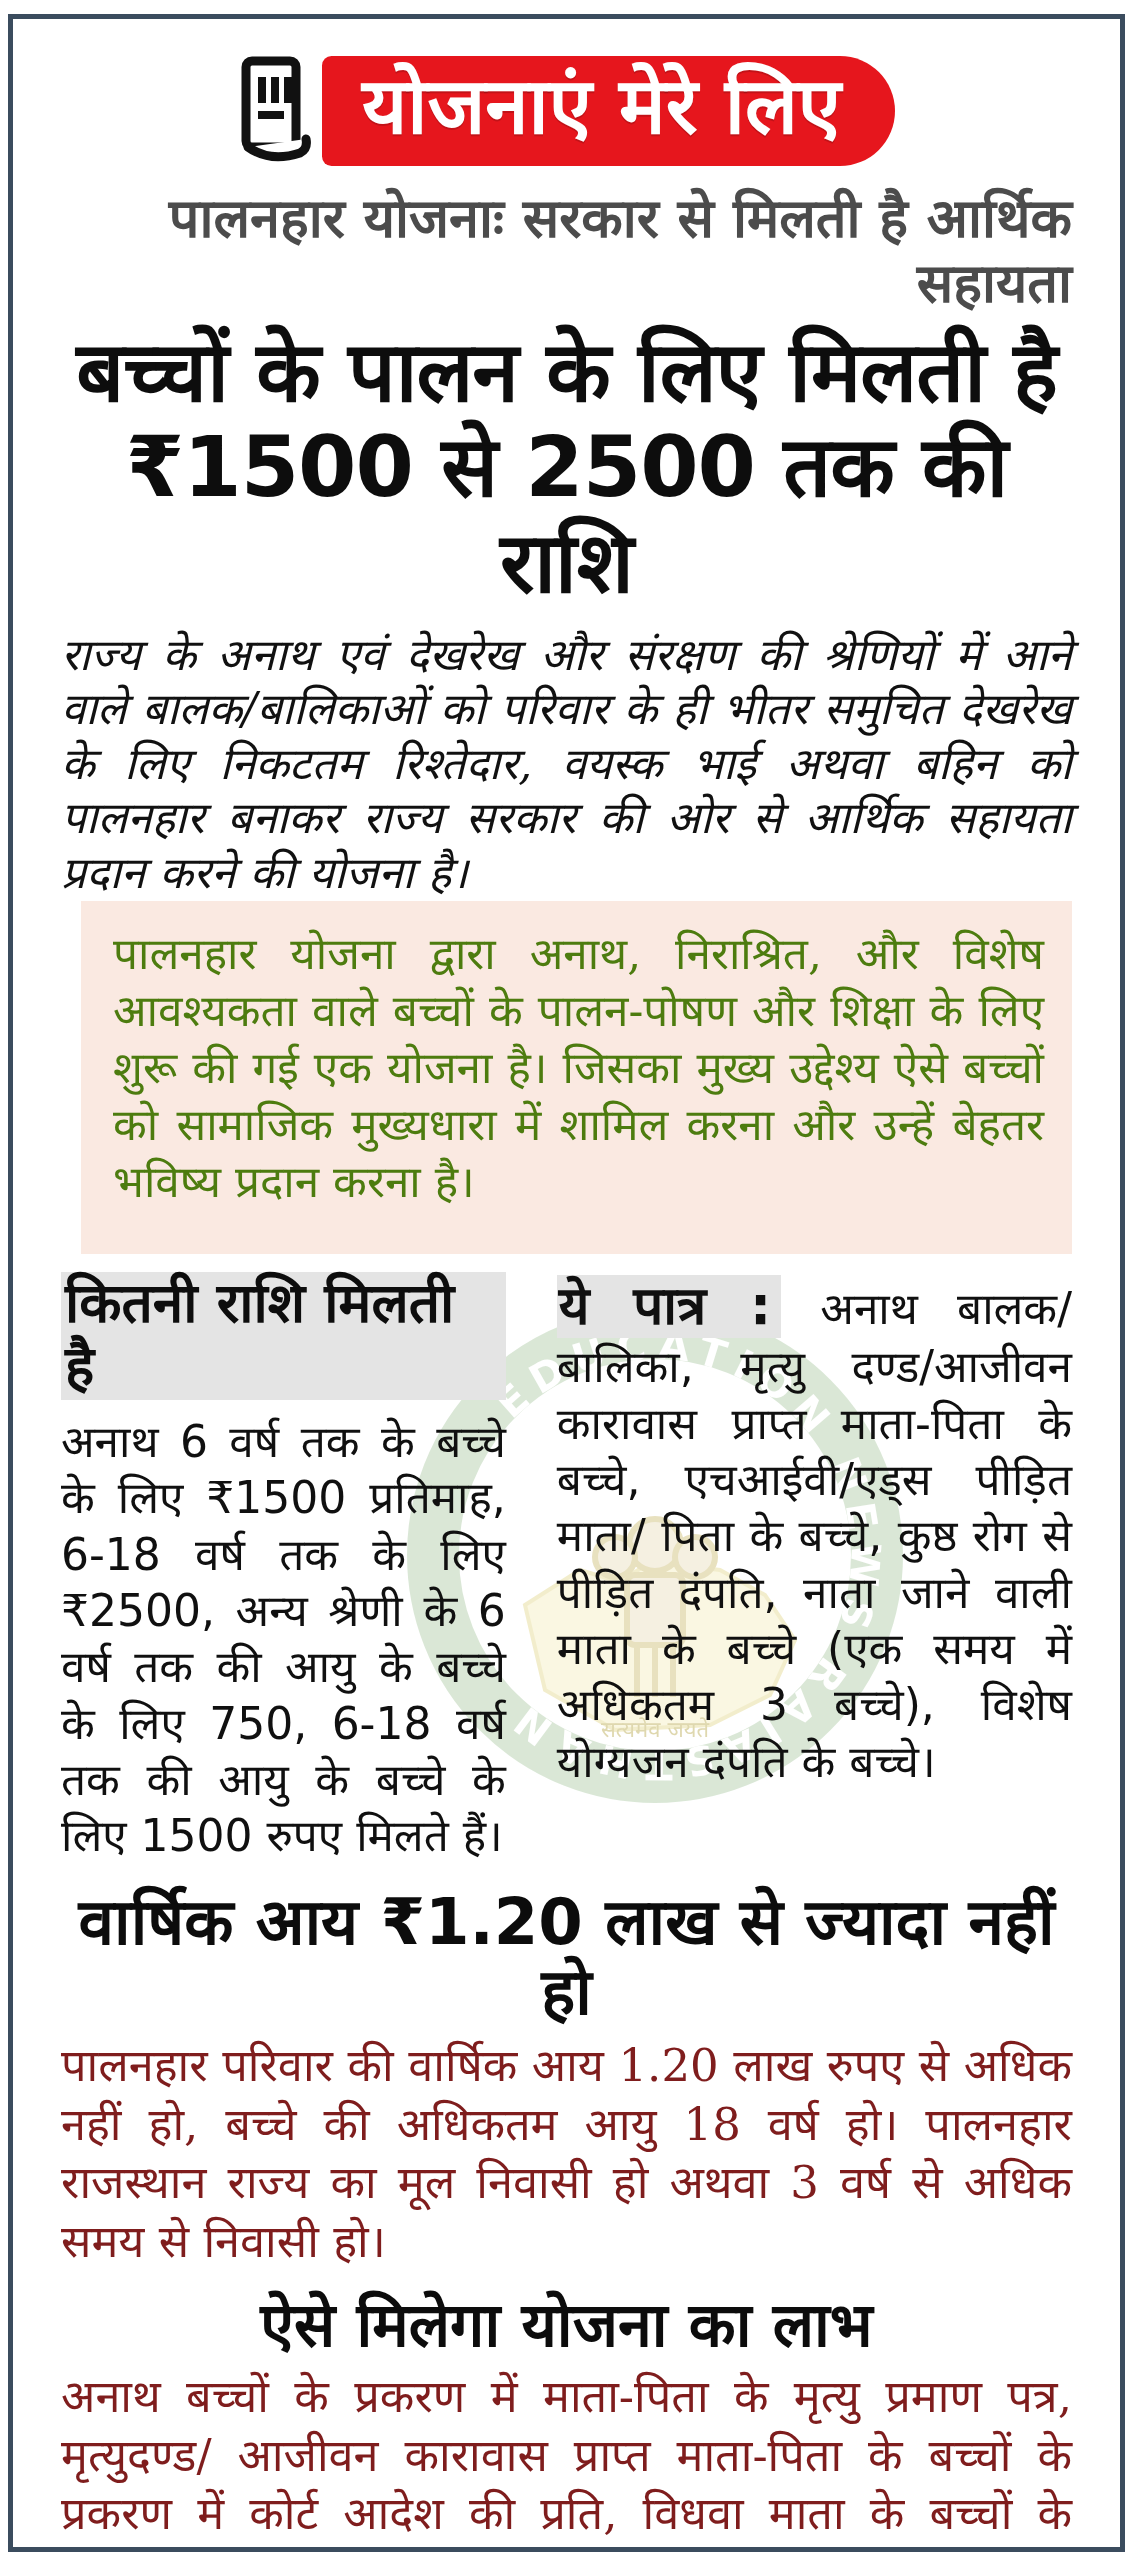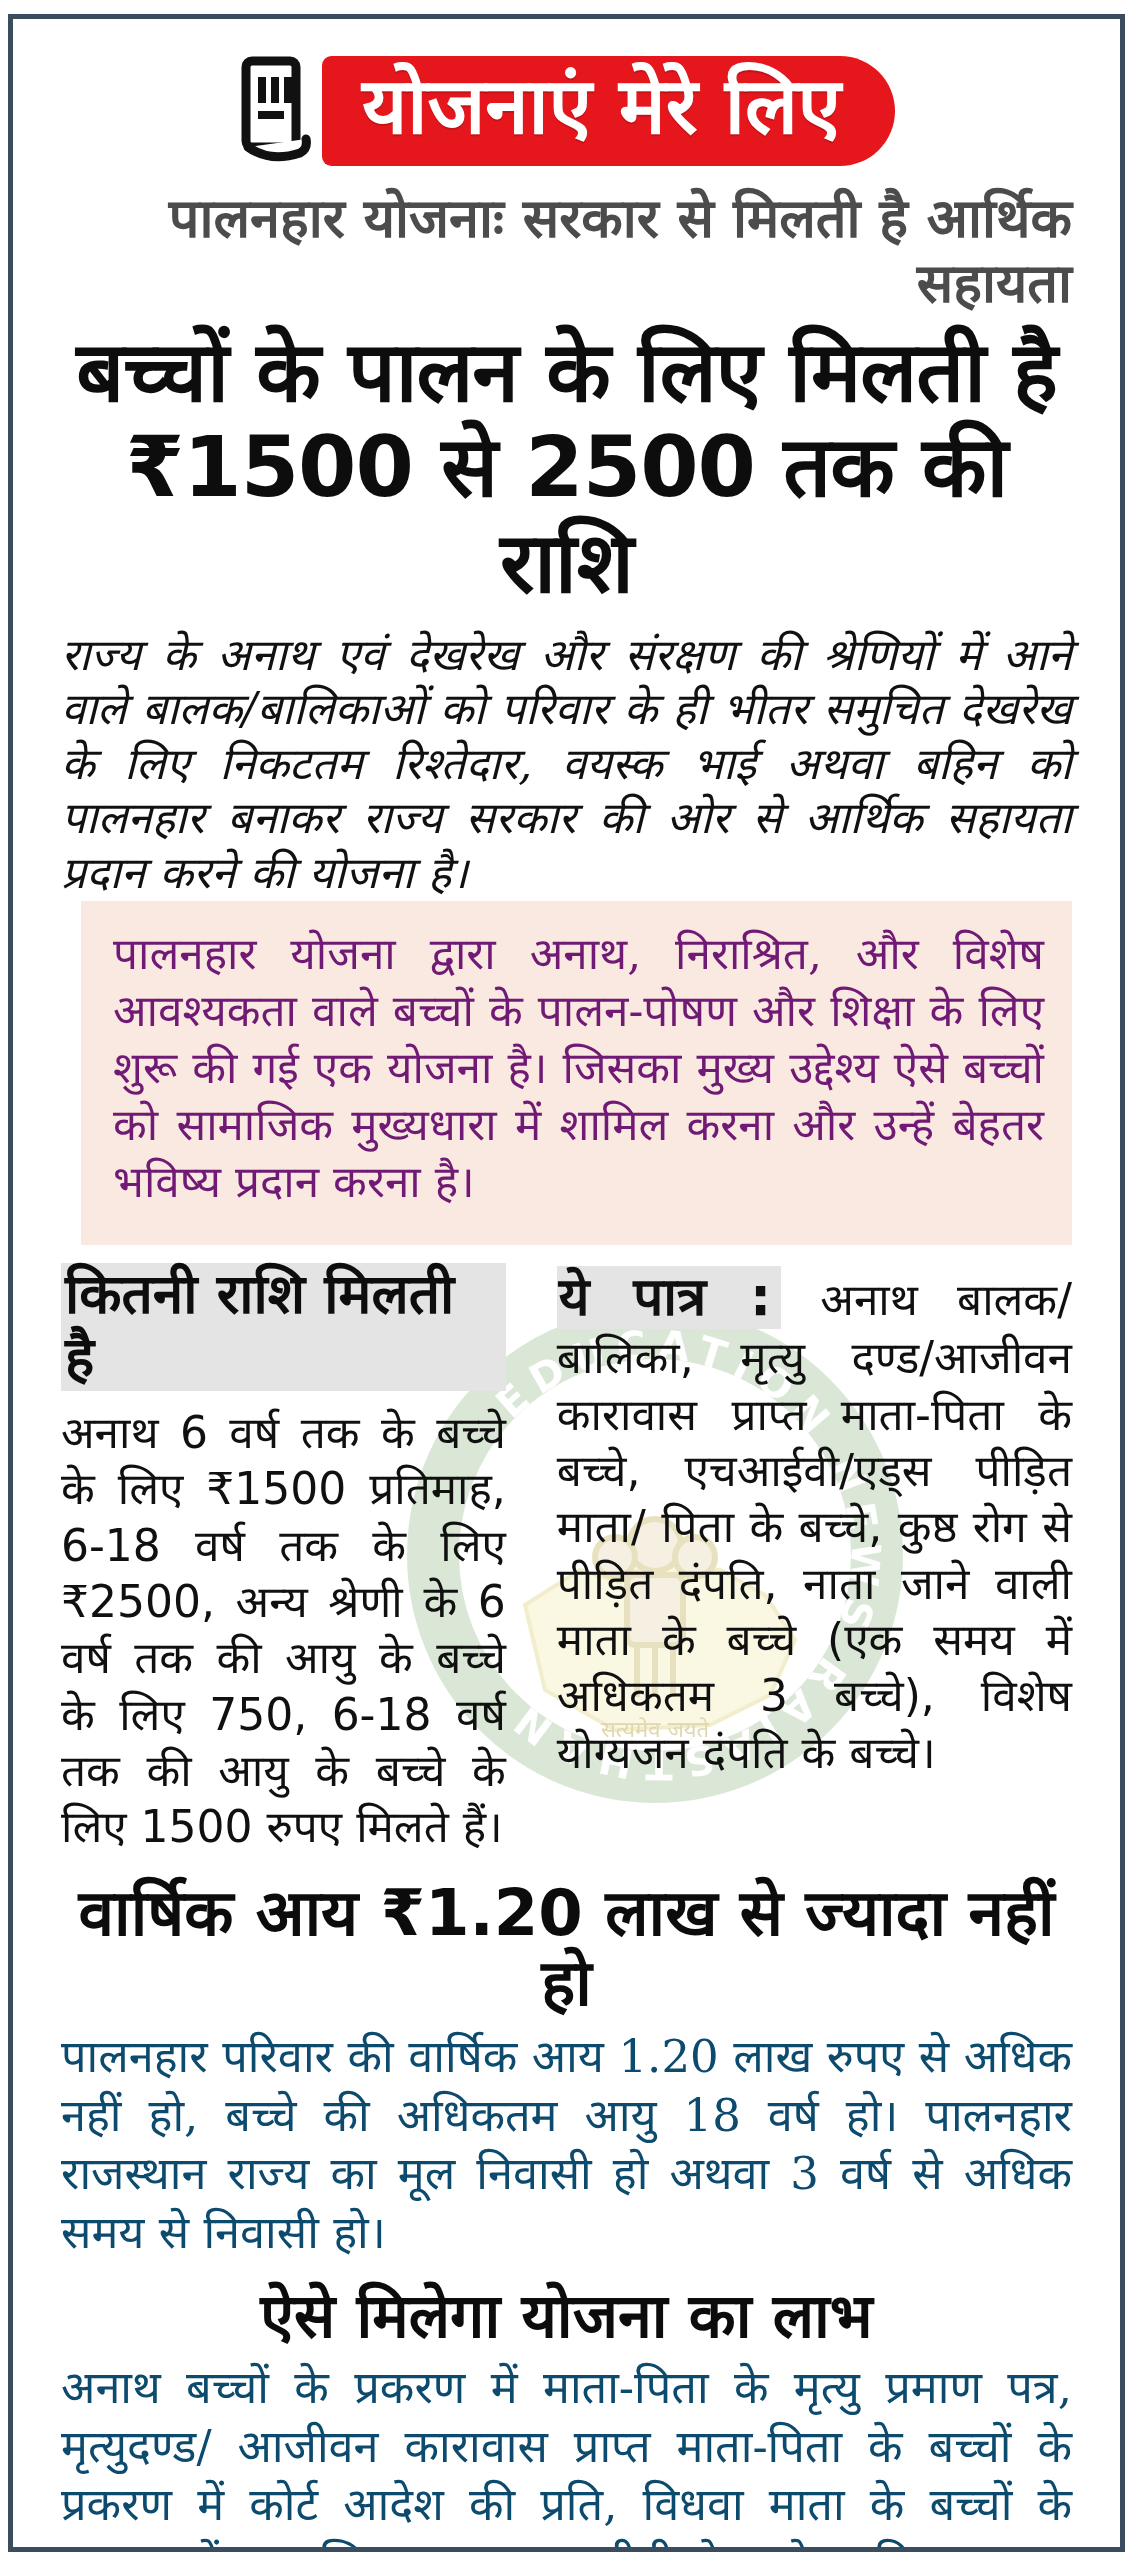--- a/index.html
+++ b/index.html
@@ -15,34 +15,34 @@
   .subtitle{margin-top:20px;text-align:right;font-size:54px;font-weight:800;color:#4c4c4c;line-height:1.2;}
   
   .headline{margin-top:8px;text-align:center;font-weight:800;color:#0d0d0d;font-size:84px;line-height:1.14;letter-spacing:-1px;}
   
   .intro{margin-top:16px;font-size:44px;line-height:1.24;font-style:italic;color:#111;
          font-family:"DejaVu Serif","Liberation Serif",serif;text-align:justify;}
   
   .banner{margin-top:16px;background:#ee2424;border-bottom:14px solid #b31217;color:#fff;
           text-align:center;font-size:66px;font-weight:800;padding:12px 0 14px 0;}
   
-  .pinkbox{background:#fae9e1;margin:0 0 0 20px;padding:24px 28px 34px 32px;font-size:44px;line-height:1.3;
-           color:#701a75;text-align:justify;font-family:"DejaVu Serif","Liberation Serif",serif;}
+  .pinkbox{background:#fae9e1;margin:0 0 0 20px;padding:24px 28px 43px 32px;font-size:44px;line-height:1.3;
+           color:#4d7c0f;text-align:justify;font-family:"DejaVu Serif","Liberation Serif",serif;}
   
   .cols{display:flex;margin-top:18px;gap:51px;}
   .col-left{flex:0 0 44%;}
   .col-right{flex:1;}
   .col-heading{display:inline-block;background:#e4e4e4;font-size:55px;font-weight:800;color:#0d0d0d;
                padding:0 8px 2px 4px;line-height:1.15;margin-bottom:14px;}
   .col-body{font-size:44px;line-height:1.28;color:#101010;text-align:justify;}
   .inline-heading{background:#e4e4e4;font-size:53px;font-weight:700;padding:0 10px 2px 2px;}
   
   .sec-heading{margin-top:22px;text-align:center;font-size:64px;font-weight:800;color:#0c0c0c;line-height:1.1;}
   .sec-heading.small{font-size:61px;margin-top:20px;}
-  .sec-para{margin-top:10px;font-size:45px;line-height:1.3;color:#0c4a6e;text-align:justify;
+  .sec-para{margin-top:10px;font-size:45px;line-height:1.3;color:#7f1d1d;text-align:justify;
             font-family:"DejaVu Serif","Liberation Serif",serif;}
   
   .watermark{position:absolute;left:392px;top:1286px;width:500px;height:500px;z-index:0;opacity:.45;}
 </style>
 </head>
 <body>
 
 <div class="poster">
 
   <svg class="watermark" viewBox="0 0 500 500" aria-hidden="true">

